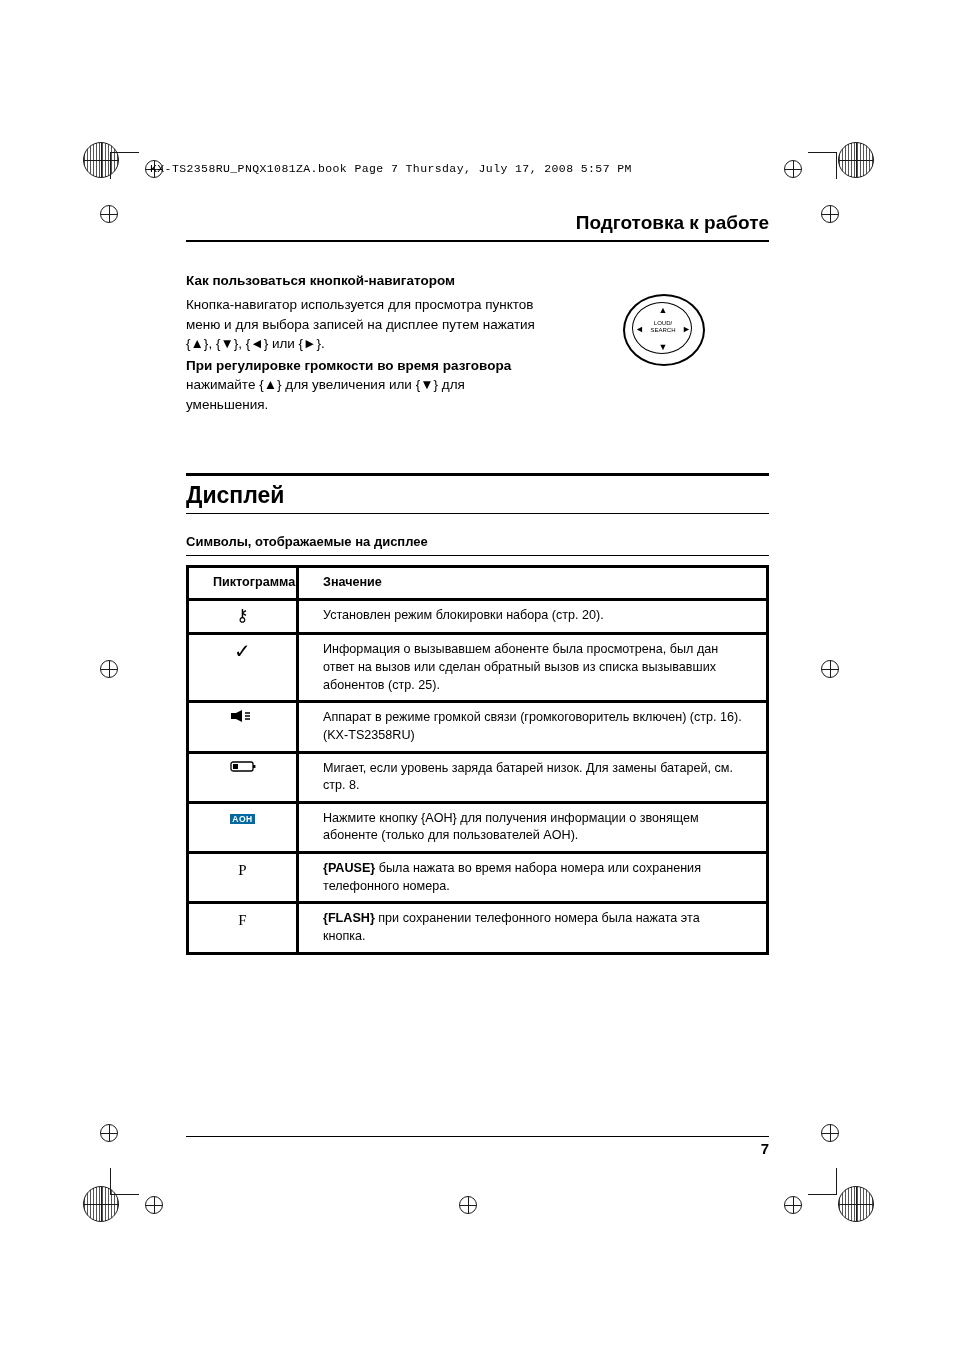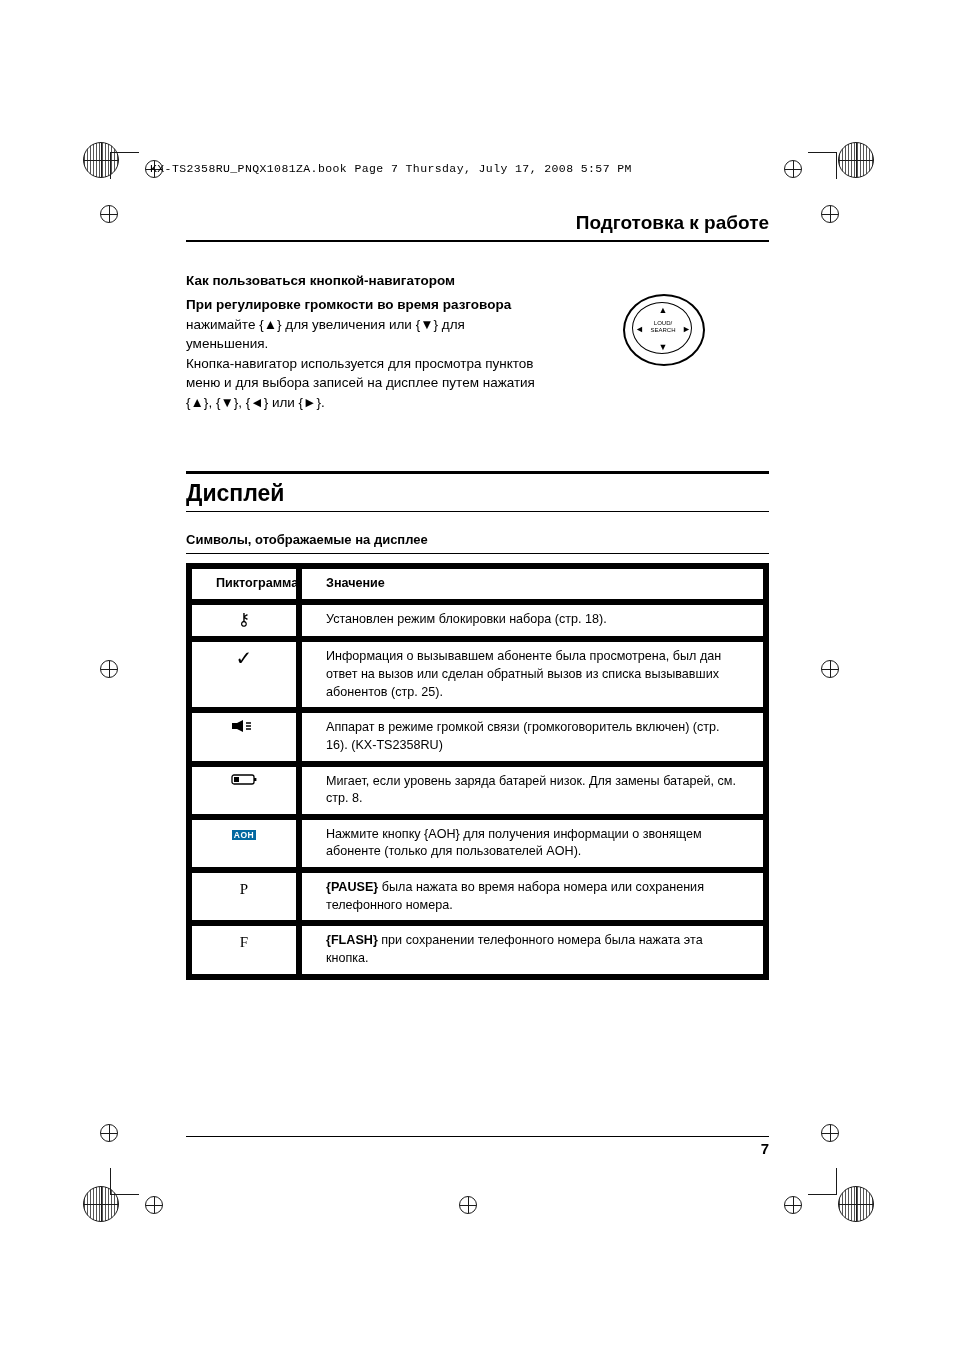--- a/index.html
+++ b/index.html
@@ -169,21 +169,21 @@
     margin-bottom: 9px;
   }
 
   
   table.symbols {
     border-collapse: collapse;
     width: 583px;
     table-layout: fixed;
   }
   table.symbols th, table.symbols td {
-    border: 6px solid #000000;
+    border: 3px solid #000000;
     padding: 6px 24px;
     vertical-align: top;
     font-size: 12.6px;
     line-height: 1.4;
   }
   table.symbols th {
     font-weight: bold;
     text-align: left;
     font-size: 12.6px;
   }
@@ -273,24 +273,24 @@
 <div class="crop-corner" style="left:808px; top:1168px; width:28px; height:26px; border-right-width:1px; border-bottom-width:1px;"></div>
 
 <div class="file-header">KX-TS2358RU_PNQX1081ZA.book   Page 7  Thursday, July 17, 2008  5:57 PM</div>
 <div class="page-title">Подготовка к работе</div>
 <div class="title-rule"></div>
 
 <div class="content">
 
   <div style="position:relative;">
     <h3 class="sub-head">Как пользоваться кнопкой-навигатором</h3>
+    <p class="body-text">Кнопка-навигатор используется для просмотра пунктов меню и для выбора записей на дисплее путем нажатия {▲}, {▼}, {◄} или {►}.</p>
     <p class="body-text" style="margin-top:2px;">
       <b>При регулировке громкости во время разговора</b><span> нажимайте {▲} для увеличения или {▼} для уменьшения.</span>
     </p>
-    <p class="body-text">Кнопка-навигатор используется для просмотра пунктов меню и для выбора записей на дисплее путем нажатия {▲}, {▼}, {◄} или {►}.</p>
 
     <div class="nav-key">
       <div class="nav-outer"></div>
       <div class="nav-inner"></div>
       <span class="nav-arr nav-up">▲</span>
       <span class="nav-arr nav-down">▼</span>
       <span class="nav-arr nav-left">◄</span>
       <span class="nav-arr nav-right">►</span>
       <span class="nav-lbl">
         <span>LOUD/</span><br>
@@ -315,21 +315,21 @@
       <tr>
         <th>Пиктограмма</th>
         <th>Значение</th>
       </tr>
     </thead>
     <tbody>
       <tr>
         <td class="icon-cell">
           <span class="ic ic-lock">⚷</span>
         </td>
-        <td class="desc-cell">Установлен режим блокировки набора (стр. 18).</td>
+        <td class="desc-cell">Установлен режим блокировки набора (стр. 20).</td>
       </tr>
       <tr>
         <td class="icon-cell">
           <span class="ic ic-check">✓</span>
         </td>
         <td class="desc-cell">Информация о вызывавшем абоненте была просмотрена, был дан ответ на вызов или сделан обратный вызов из списка вызывавших абонентов (стр. 25).</td>
       </tr>
       <tr>
         <td class="icon-cell">
           <span class="ic ic-speaker">

